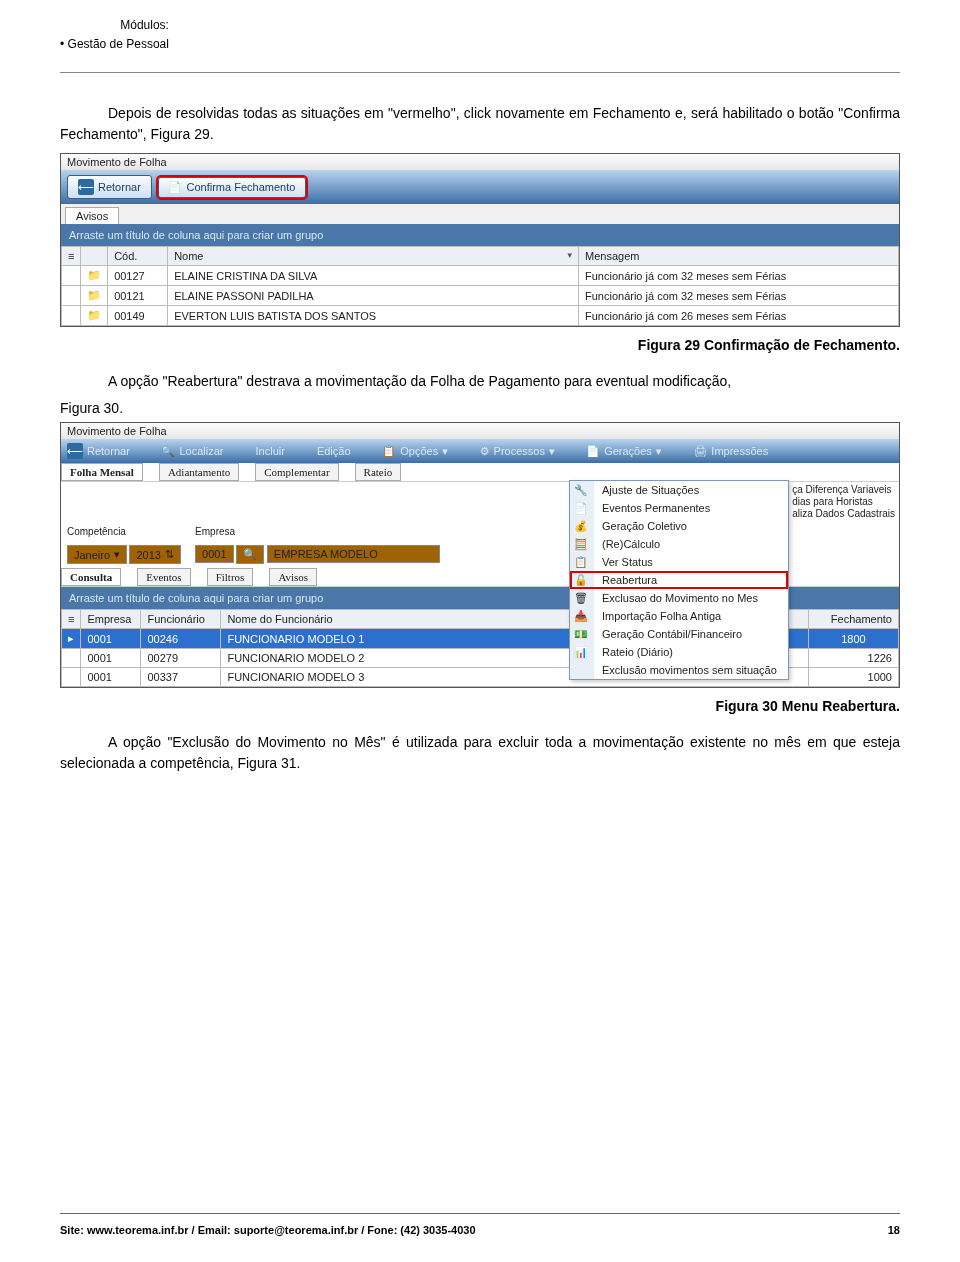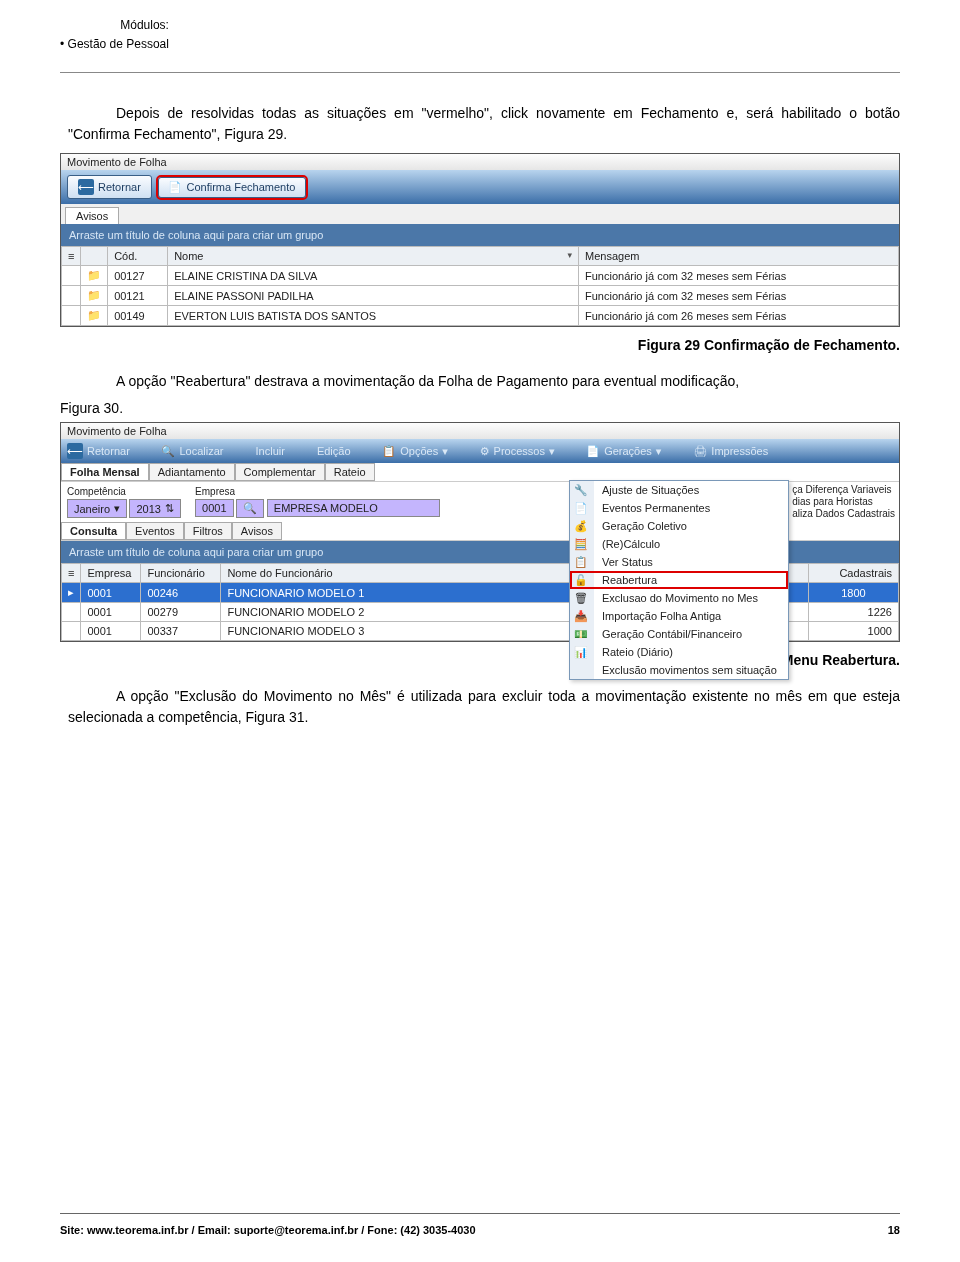--- a/index.html
+++ b/index.html
@@ -66,21 +66,20 @@
   .hr {
     border-top: 1px solid #888;
     margin: 18px 0 30px 0;
   }
   .para {
     font-size: 14px;
     line-height: 1.5;
     text-align: justify;
     text-indent: 48px;
     margin-bottom: 8px;
-    margin-left: 8px;
   }
   .caption {
     font-size: 14px;
     font-weight: bold;
     text-align: right;
     margin: 10px 0 18px 0;
   }
   
   .shot {
     border: 1px solid #555;
@@ -164,43 +163,44 @@
     background: linear-gradient(#b8d4ee,#3b6ea8);
     padding: 4px 6px;
     display: flex;
     gap: 32px;
     color: #dae8f6;
     align-items: center;
   }
   .tb2-item { display:inline-flex; align-items:center; gap:4px; font-size:11px; }
   .form-row {
     display: flex;
-    gap: 0;
+    gap: 16px;
     border-bottom: 1px solid #ccc;
+    font-family: Liberation Serif, serif;
   }
   .form-tab {
     border: 1px solid #aaa;
     padding: 2px 8px;
     font-size: 11px;
     background: #f3f3f3;
   }
   .form-tab.active { font-weight: bold; background:#fff; }
   .fieldset {
     display: flex;
     gap: 14px;
     padding: 4px 6px;
     align-items: flex-end;
     position: relative;
   }
-  .fieldset .col { display:flex; flex-direction:column; gap:2px; font-size:10px; }
+  .fieldset .col { display:flex; flex-direction:column; gap:8px; font-size:10px;margin-top:40px; }
   .input {
     border: 1px solid #888;
     padding: 2px 6px;
     font-size: 11px;
-    background: #c4b5fd;
+    background: #a16207;
     display: inline-flex;
     align-items: center;
     gap: 4px;
   }
   .menu-pop {
     position: absolute;
     right: 110px;
     top: -2px;
     width: 220px;
     background: #fff;
@@ -430,21 +430,21 @@
   </div>
   <div class="group-bar">Arraste um título de coluna aqui para criar um grupo</div>
   <div class="grid2-wrap">
   <table class="grid">
     <thead>
       <tr>
         <th style="width:14px">≡</th>
         <th style="width:60px">Empresa</th>
         <th style="width:80px">Funcionário</th>
         <th>Nome do Funcionário</th>
-        <th style="width:90px;text-align:right">Cadastrais</th>
+        <th style="width:90px;text-align:right">Fechamento</th>
       </tr>
     </thead>
     <tbody>
       <tr class="sel-row">
         <td>▸</td>
         <td>0001</td>
         <td>00246</td>
         <td>FUNCIONARIO MODELO 1</td>
         <td style="text-align:center">1800</td>
       </tr>

